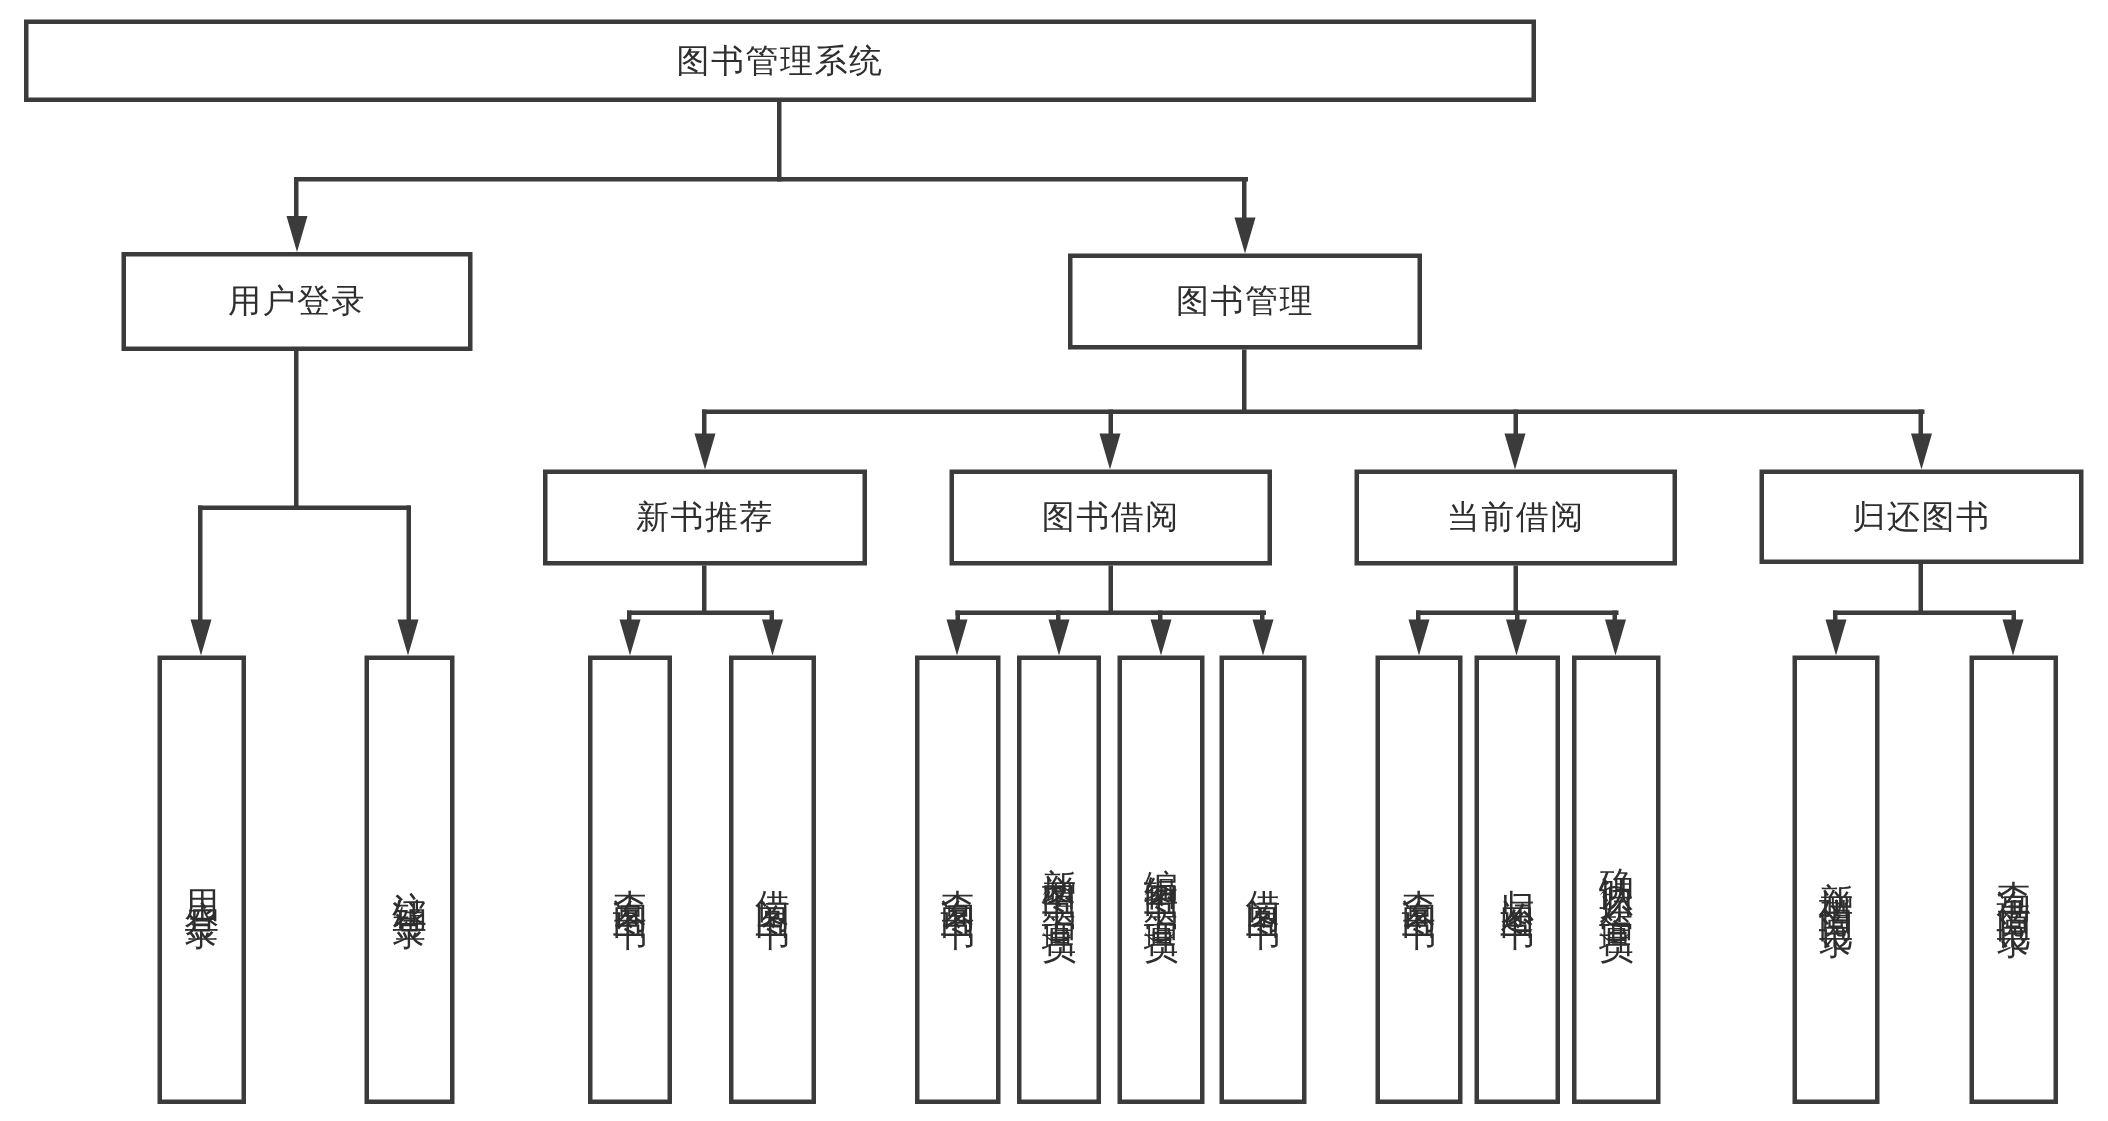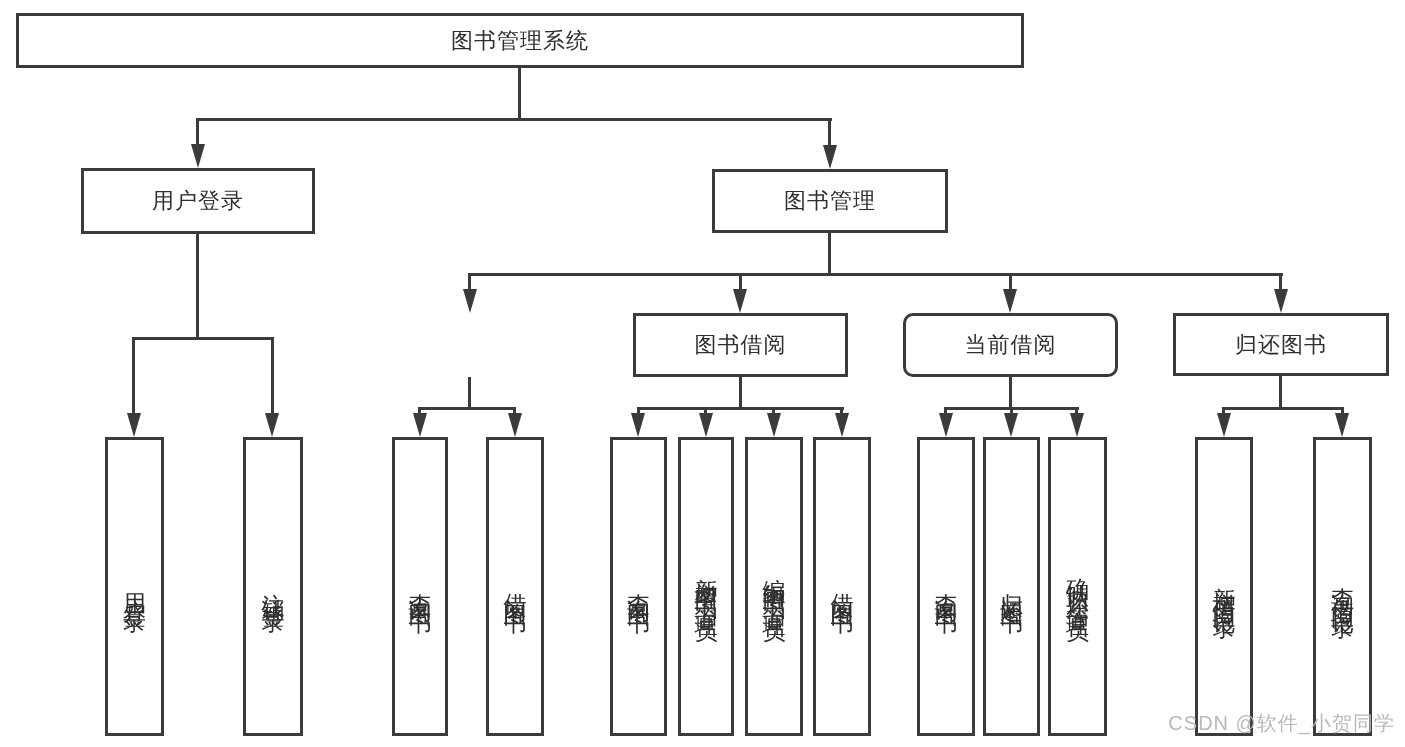--- a/index.html
+++ b/index.html
@@ -103,24 +103,27 @@
   <div class="hline" style="left:468px; top:273px; width:815px;"></div>
   <div class="vline" style="left:468px; top:273px; height:20px;"></div>
   <div class="arrowhead" style="left:463px; top:289px;"></div>
   <div class="vline" style="left:739px; top:273px; height:20px;"></div>
   <div class="arrowhead" style="left:733px; top:289px;"></div>
   <div class="vline" style="left:1009px; top:273px; height:20px;"></div>
   <div class="arrowhead" style="left:1003px; top:289px;"></div>
   <div class="vline" style="left:1279px; top:273px; height:20px;"></div>
   <div class="arrowhead" style="left:1274px; top:289px;"></div>
 
+  <div class="node" style="left:362px; top:313px; width:216px; height:64px;">
+    <span>新书推荐</span>
+  </div>
   <div class="node" style="left:633px; top:313px; width:215px; height:64px;justify-content:center;">
     <span>图书借阅</span>
   </div>
-  <div class="node" style="left:903px; top:313px; width:215px; height:64px;border-radius:10px;">
+  <div class="node" style="left:903px; top:313px; width:215px; height:64px;">
     <span>当前借阅</span>
   </div>
   <div class="node" style="left:1173px; top:313px; width:216px; height:63px;">
     <span>归还图书</span>
   </div>
 
   <div class="vline" style="left:468px; top:377px; height:33px;"></div>
   <div class="hline" style="left:418px; top:407px; width:98px;"></div>
   <div class="vline" style="left:418px; top:407px; height:9px;"></div>
   <div class="arrowhead" style="left:413px; top:413px;"></div>
@@ -191,15 +194,14 @@
     <span class="vtext">确认归还（管理员）</span>
   </div>
 
   <div class="leaf" style="left:1195px; width:58px;">
     <span class="vtext">新增借阅记录</span>
   </div>
   <div class="leaf" style="left:1313px; width:59px;">
     <span class="vtext">查询借阅记录</span>
   </div>
 
-  <div class="watermark">CSDN @软件_小贺同学</div>
 
 </div>
 
 </body></html>

